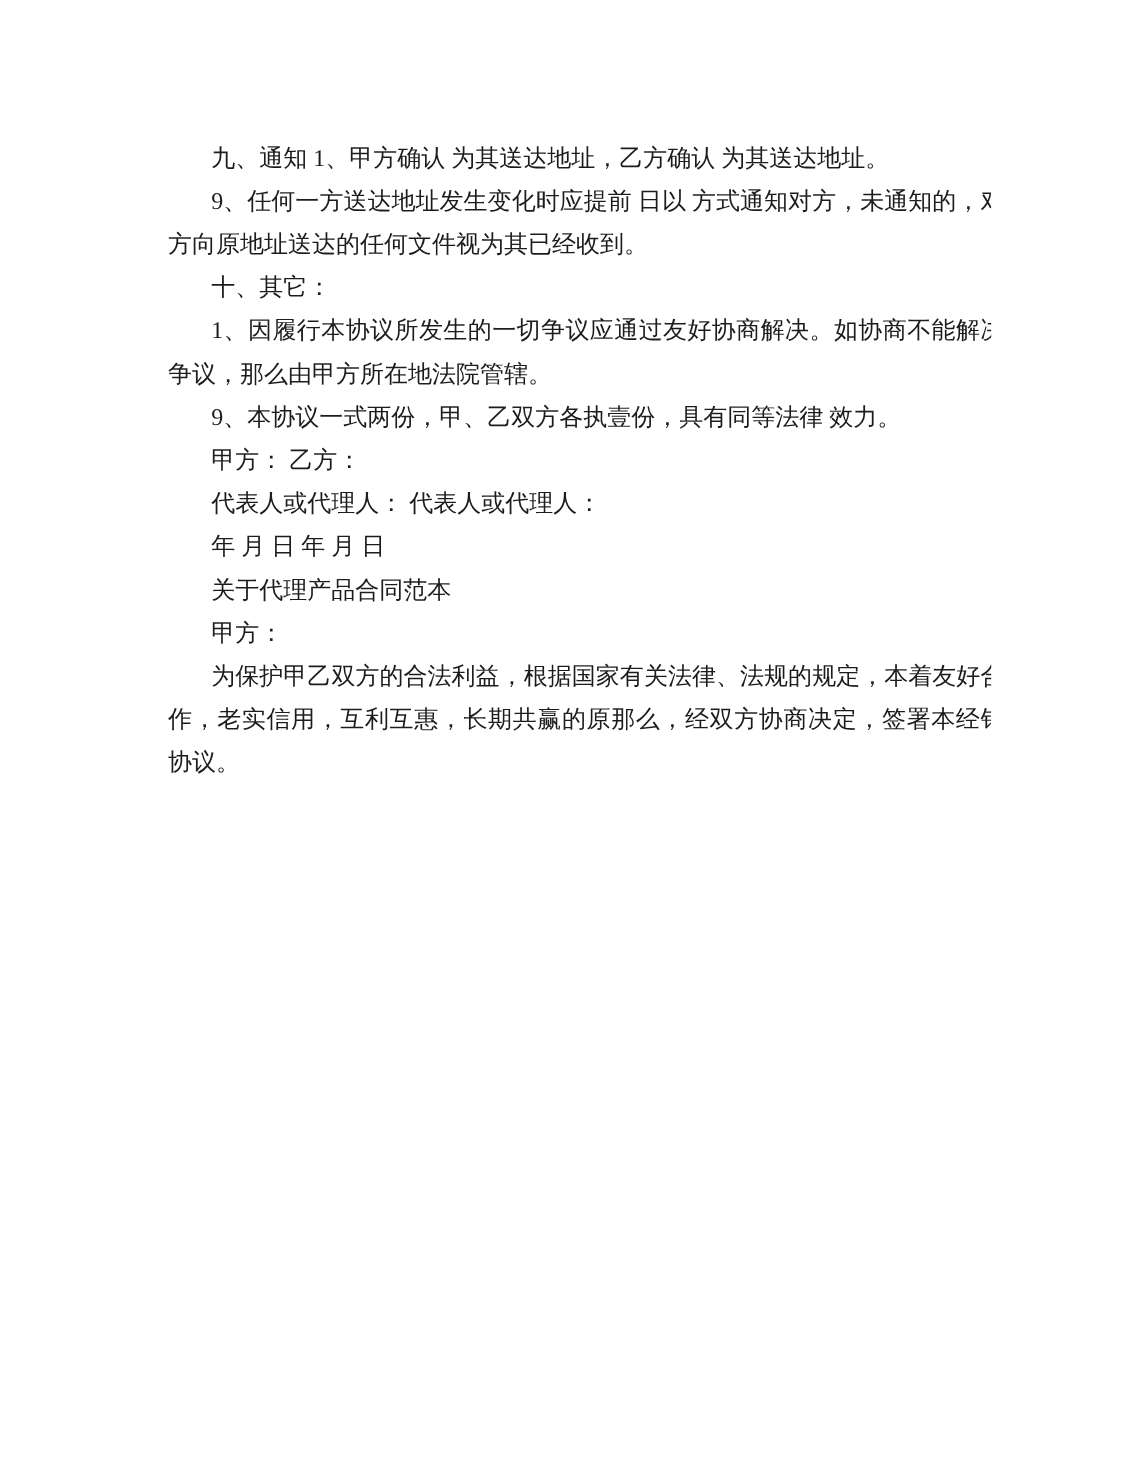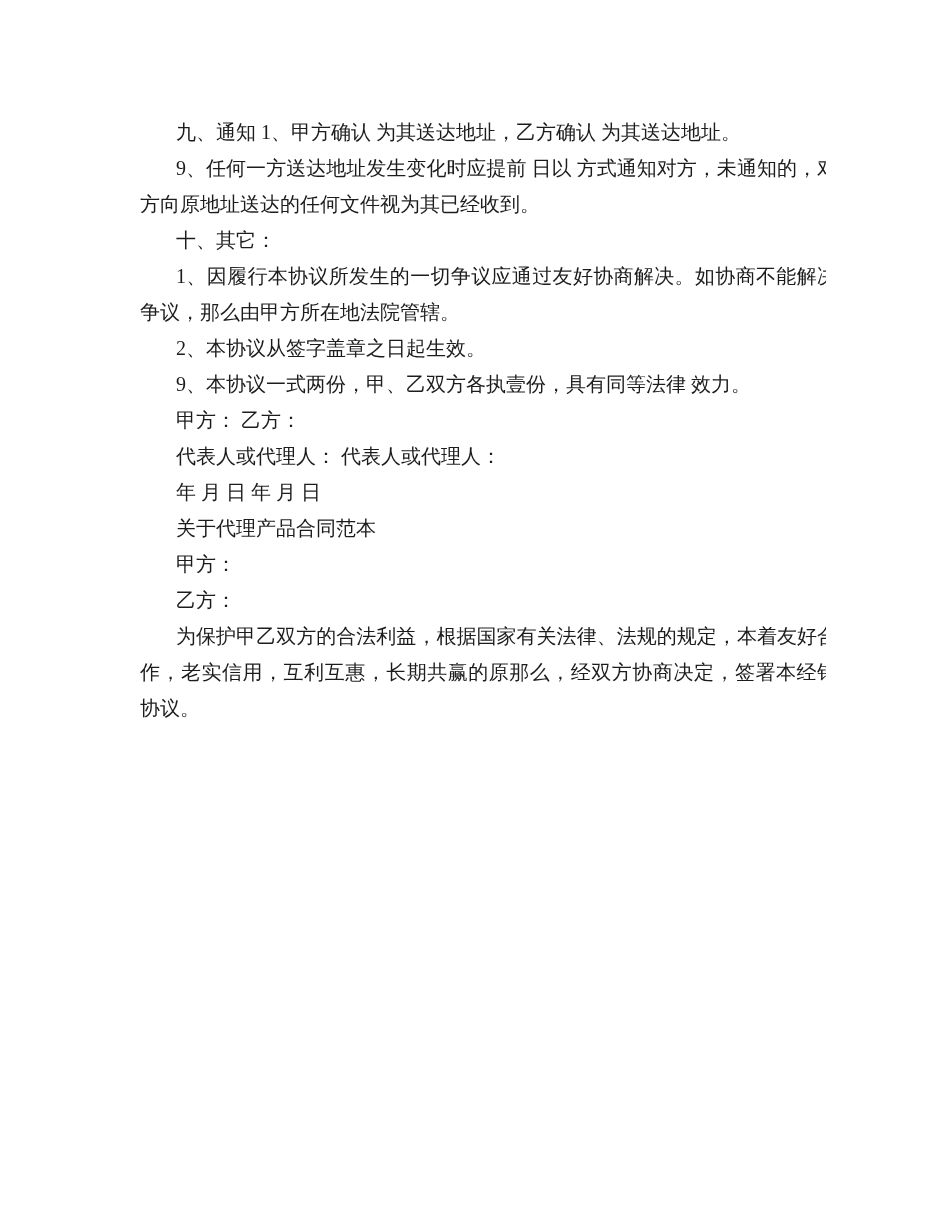--- a/index.html
+++ b/index.html
@@ -38,23 +38,21 @@
 </style>
 </head>
 <body>
 
 <div class="page">
   <div class="doc-body" id="doc-body">
       <p class="para">九、通知 1、甲方确认 为其送达地址，乙方确认 为其送达地址。</p>
       <p class="para">9、任何一方送达地址发生变化时应提前 日以 方式通知对方，未通知的，对方向原地址送达的任何文件视为其已经收到。</p>
       <p class="para">十、其它：</p>
       <p class="para">1、因履行本协议所发生的一切争议应通过友好协商解决。如协商不能解决争议，那么由甲方所在地法院管辖。</p>
-      <p class="para">2、本协议从签字盖章之日起生效。</p>
       <p class="para">9、本协议一式两份，甲、乙双方各执壹份，具有同等法律 效力。</p>
       <p class="para">甲方： 乙方：</p>
       <p class="para">代表人或代理人： 代表人或代理人：</p>
       <p class="para">年 月 日 年 月 日</p>
       <p class="para">关于代理产品合同范本</p>
       <p class="para">甲方：</p>
-      <p class="para">乙方：</p>
       <p class="para">为保护甲乙双方的合法利益，根据国家有关法律、法规的规定，本着友好合作，老实信用，互利互惠，长期共赢的原那么，经双方协商决定，签署本经销协议。</p>
     </div>
 </div>
 
 </body></html>

